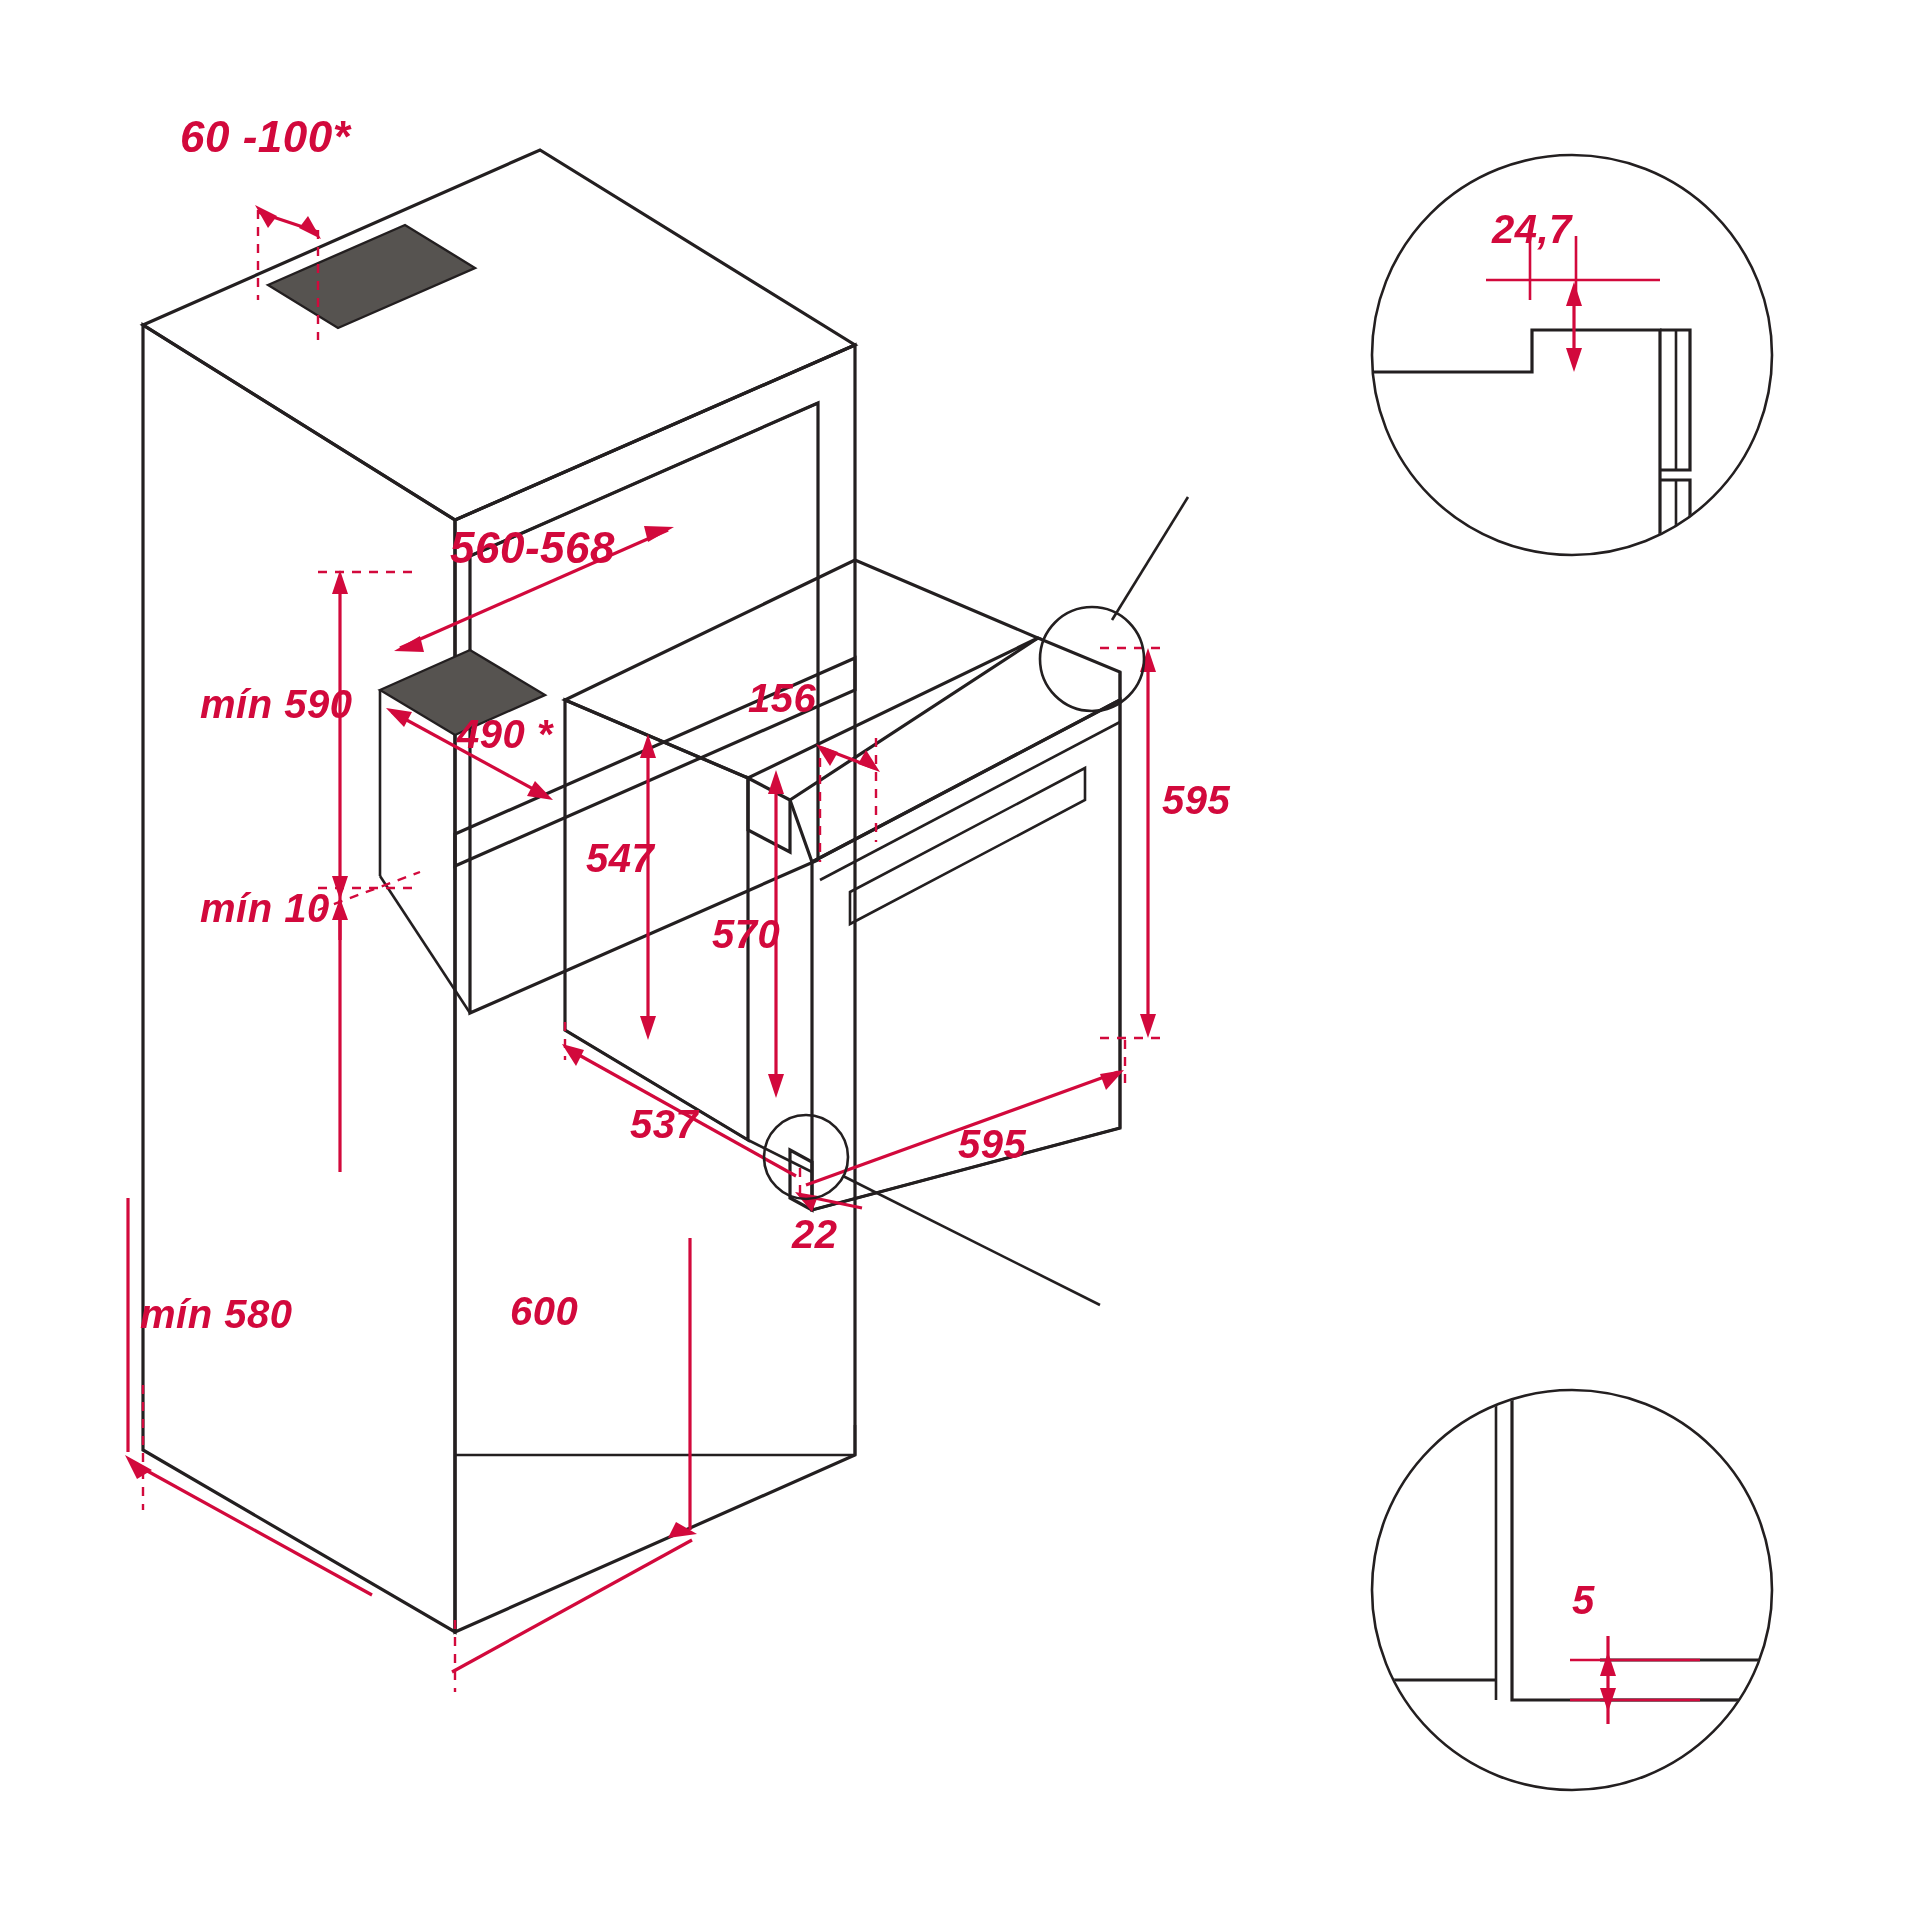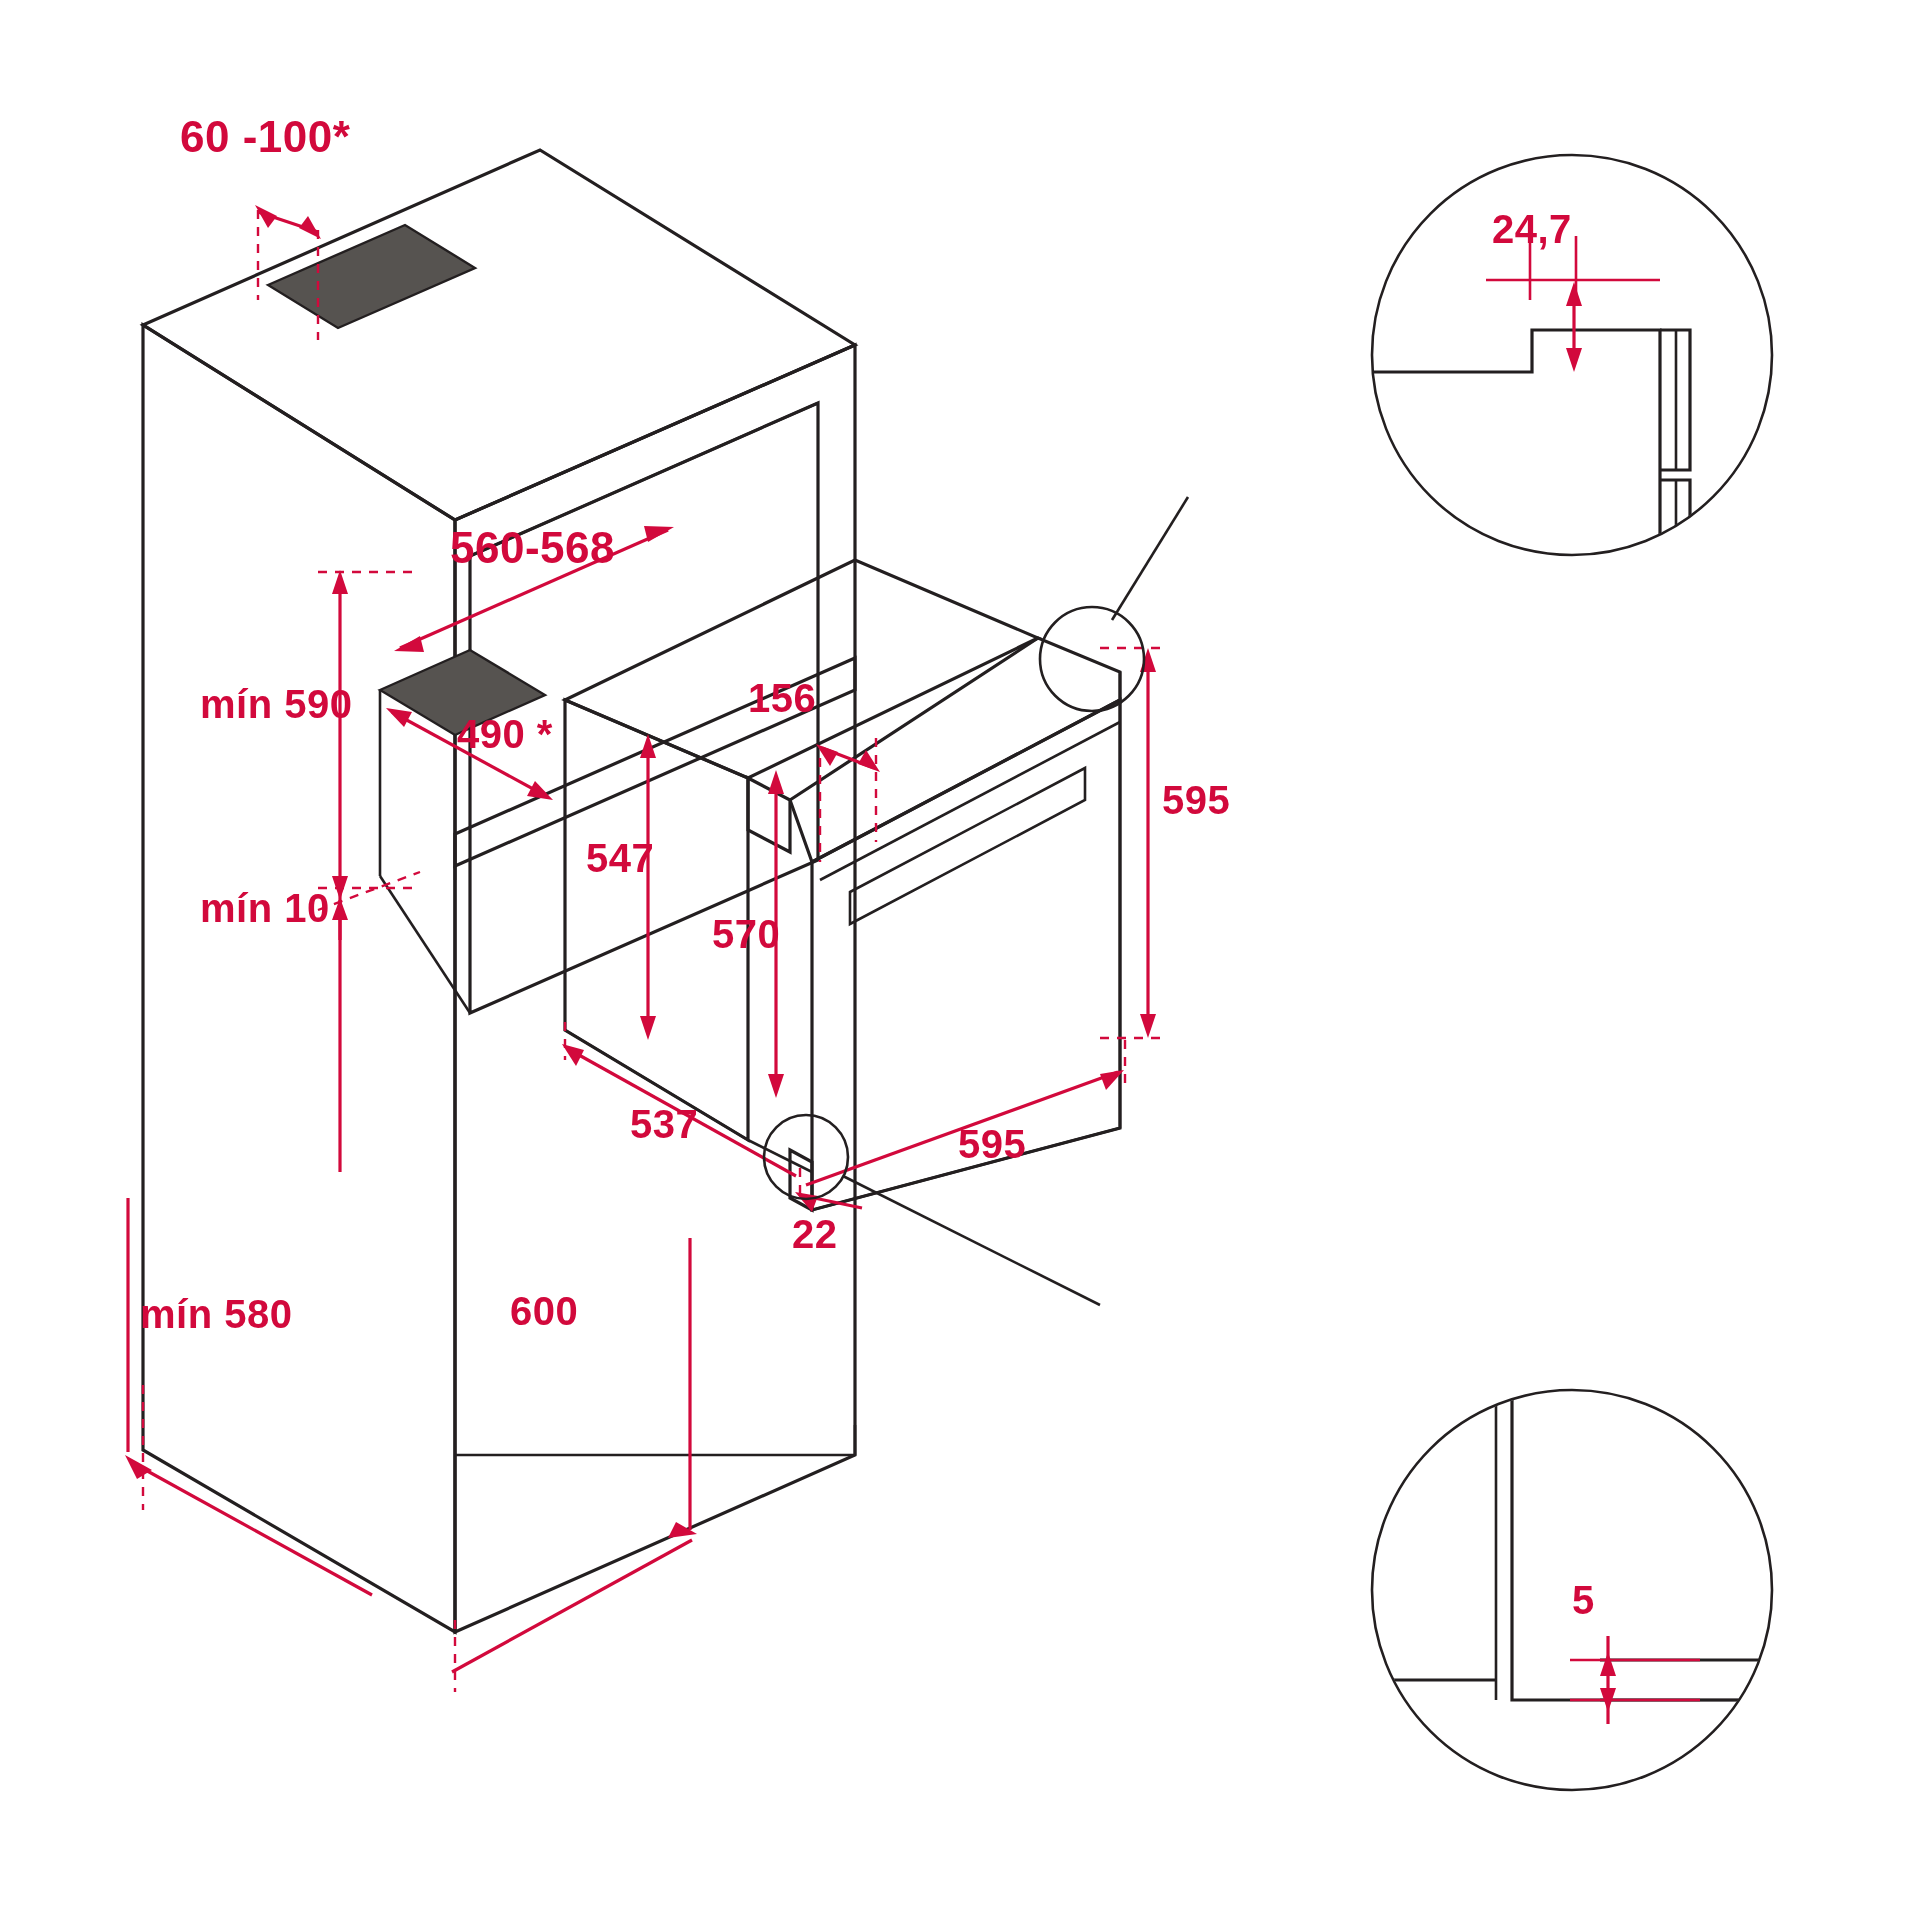--- a/index.html
+++ b/index.html
@@ -1,18 +1,18 @@
 <!DOCTYPE html>
 <html><head>
 <meta charset="utf-8">
 <title>Oven Installation Drawing</title>
 <style>
   html,body{margin:0;padding:0;background:#ffffff;}
   body{width:1920px;height:1920px;overflow:hidden;font-family:"Liberation Sans",sans-serif;}
-  #stage{position:relative;width:1920px;height:1920px;background:#ffffff;}
+  #stage{position:relative;width:1920px;height:1920px;background:#ffffff;font-style:italic;}
   svg#drawing{position:absolute;left:0;top:0;width:1920px;height:1920px;display:block;}
   .blk{fill:none;stroke:#231f20;stroke-width:3.2;stroke-linejoin:miter;stroke-linecap:butt;}
   .blk-thin{fill:none;stroke:#231f20;stroke-width:2.6;}
   .shade{fill:#565350;stroke:#231f20;stroke-width:2.4;}
   .dim{fill:none;stroke:#d2093c;stroke-width:3.2;}
   .dim-thin{fill:none;stroke:#d2093c;stroke-width:2.6;}
   .dash-fine{fill:none;stroke:#d2093c;stroke-width:2.4;stroke-dasharray:9 8;}
   .label{fill:#d2093c;font-family:"Liberation Sans",sans-serif;font-weight:700;font-size:40px;letter-spacing:0.5px;}
   .label-lg{font-size:44px;}
   .white-mask{fill:#ffffff;stroke:none;}

